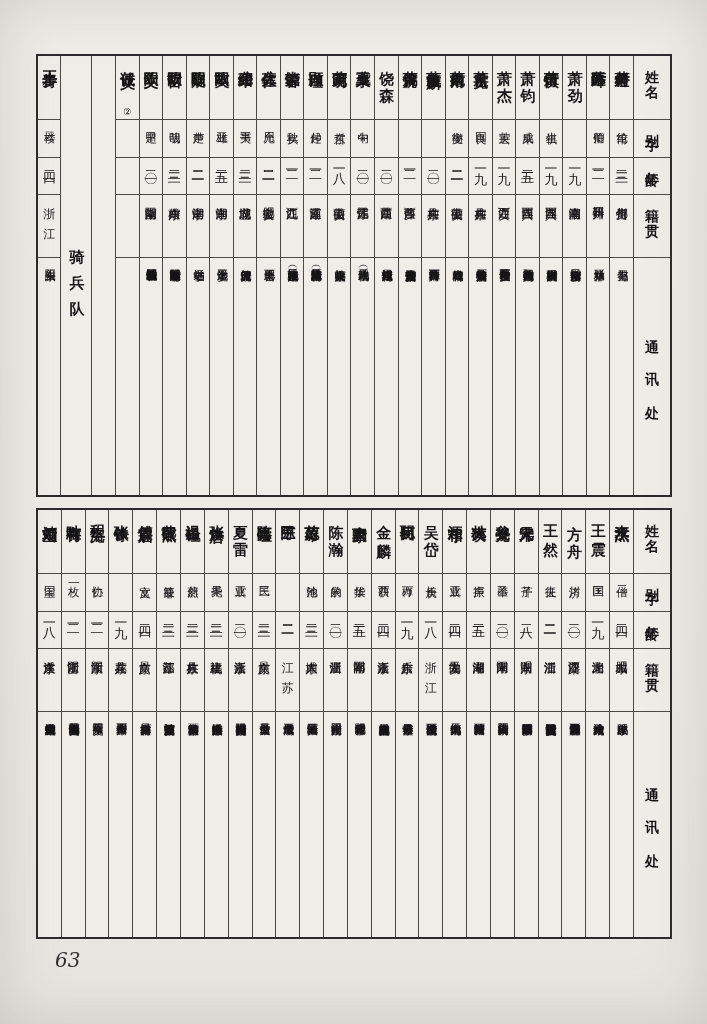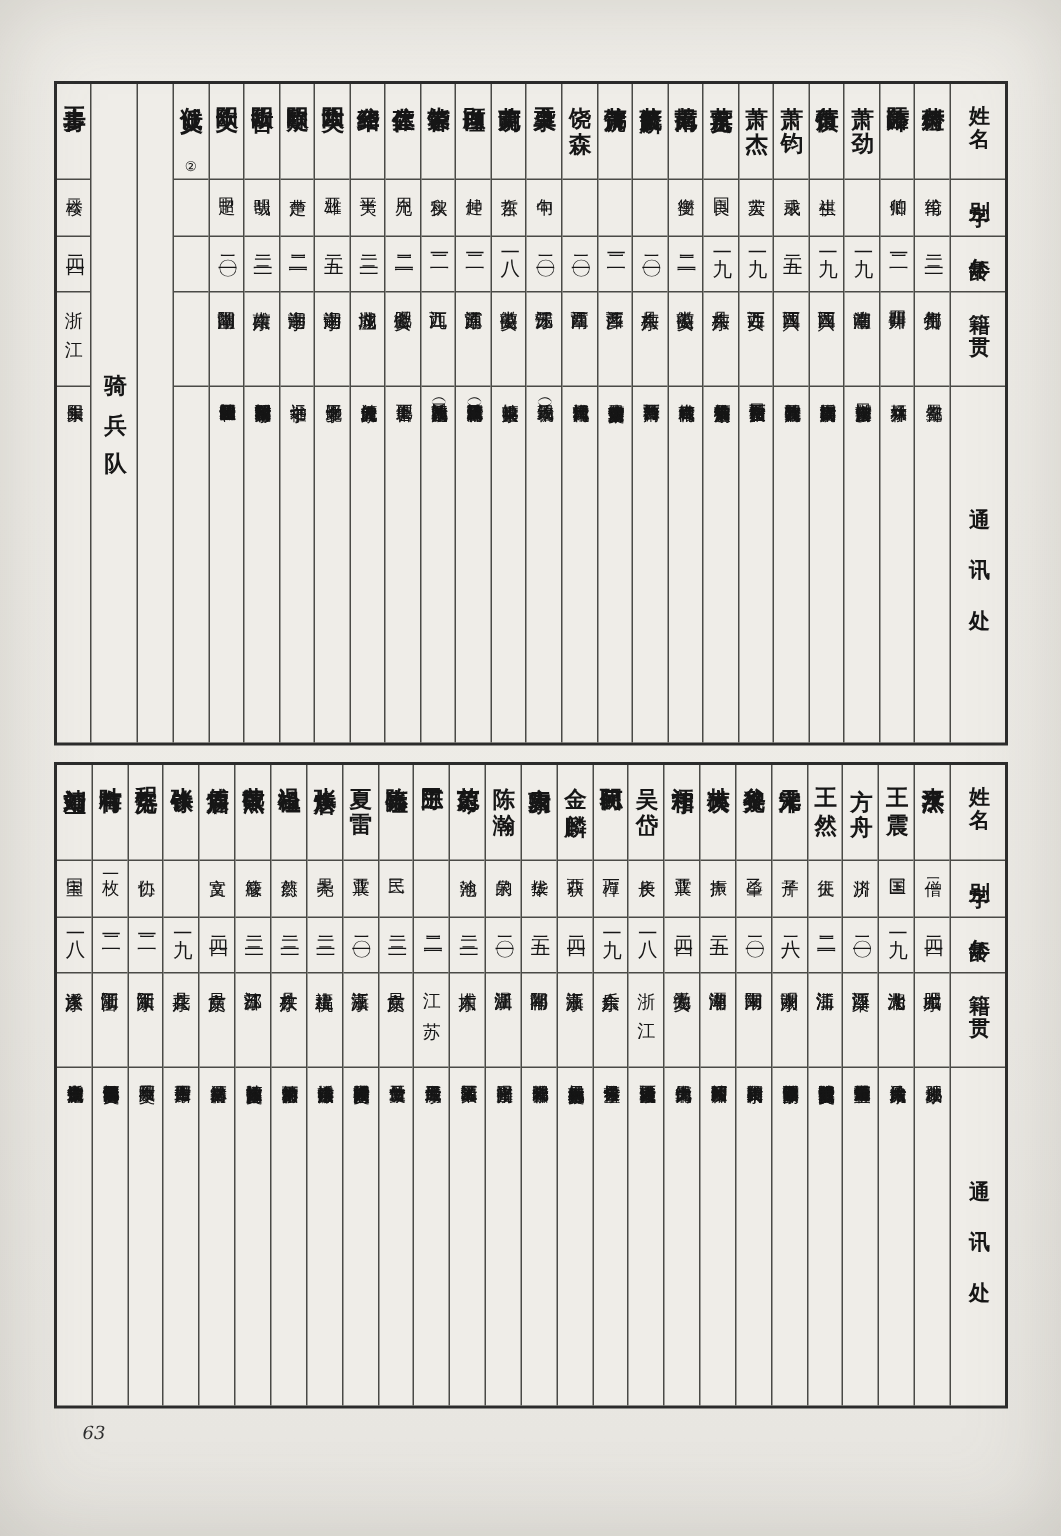--- a/index.html
+++ b/index.html
@@ -66,21 +66,21 @@
   .hl-native{letter-spacing:15px;}
   .hl-addr{letter-spacing:34px;}
   .header-col .cell-addr{align-items:center;}
   .section-label{
     writing-mode:vertical-rl;text-orientation:upright;
     font-size:15px;font-weight:bold;letter-spacing:26px;line-height:19px;
   }
   .page-number{
     position:absolute;left:55px;top:948px;
     font-family:"DejaVu Serif",serif;
-    font-size:12px;font-style:italic;color:#2e2e2e;
+    font-size:20px;font-style:italic;color:#2e2e2e;
   }
   
   .vignette{position:absolute;inset:0;pointer-events:none;
     box-shadow:inset 0 0 60px rgba(120,115,105,0.25);}
 </style>
 </head>
 <body>
 
 <div class="page">
 

